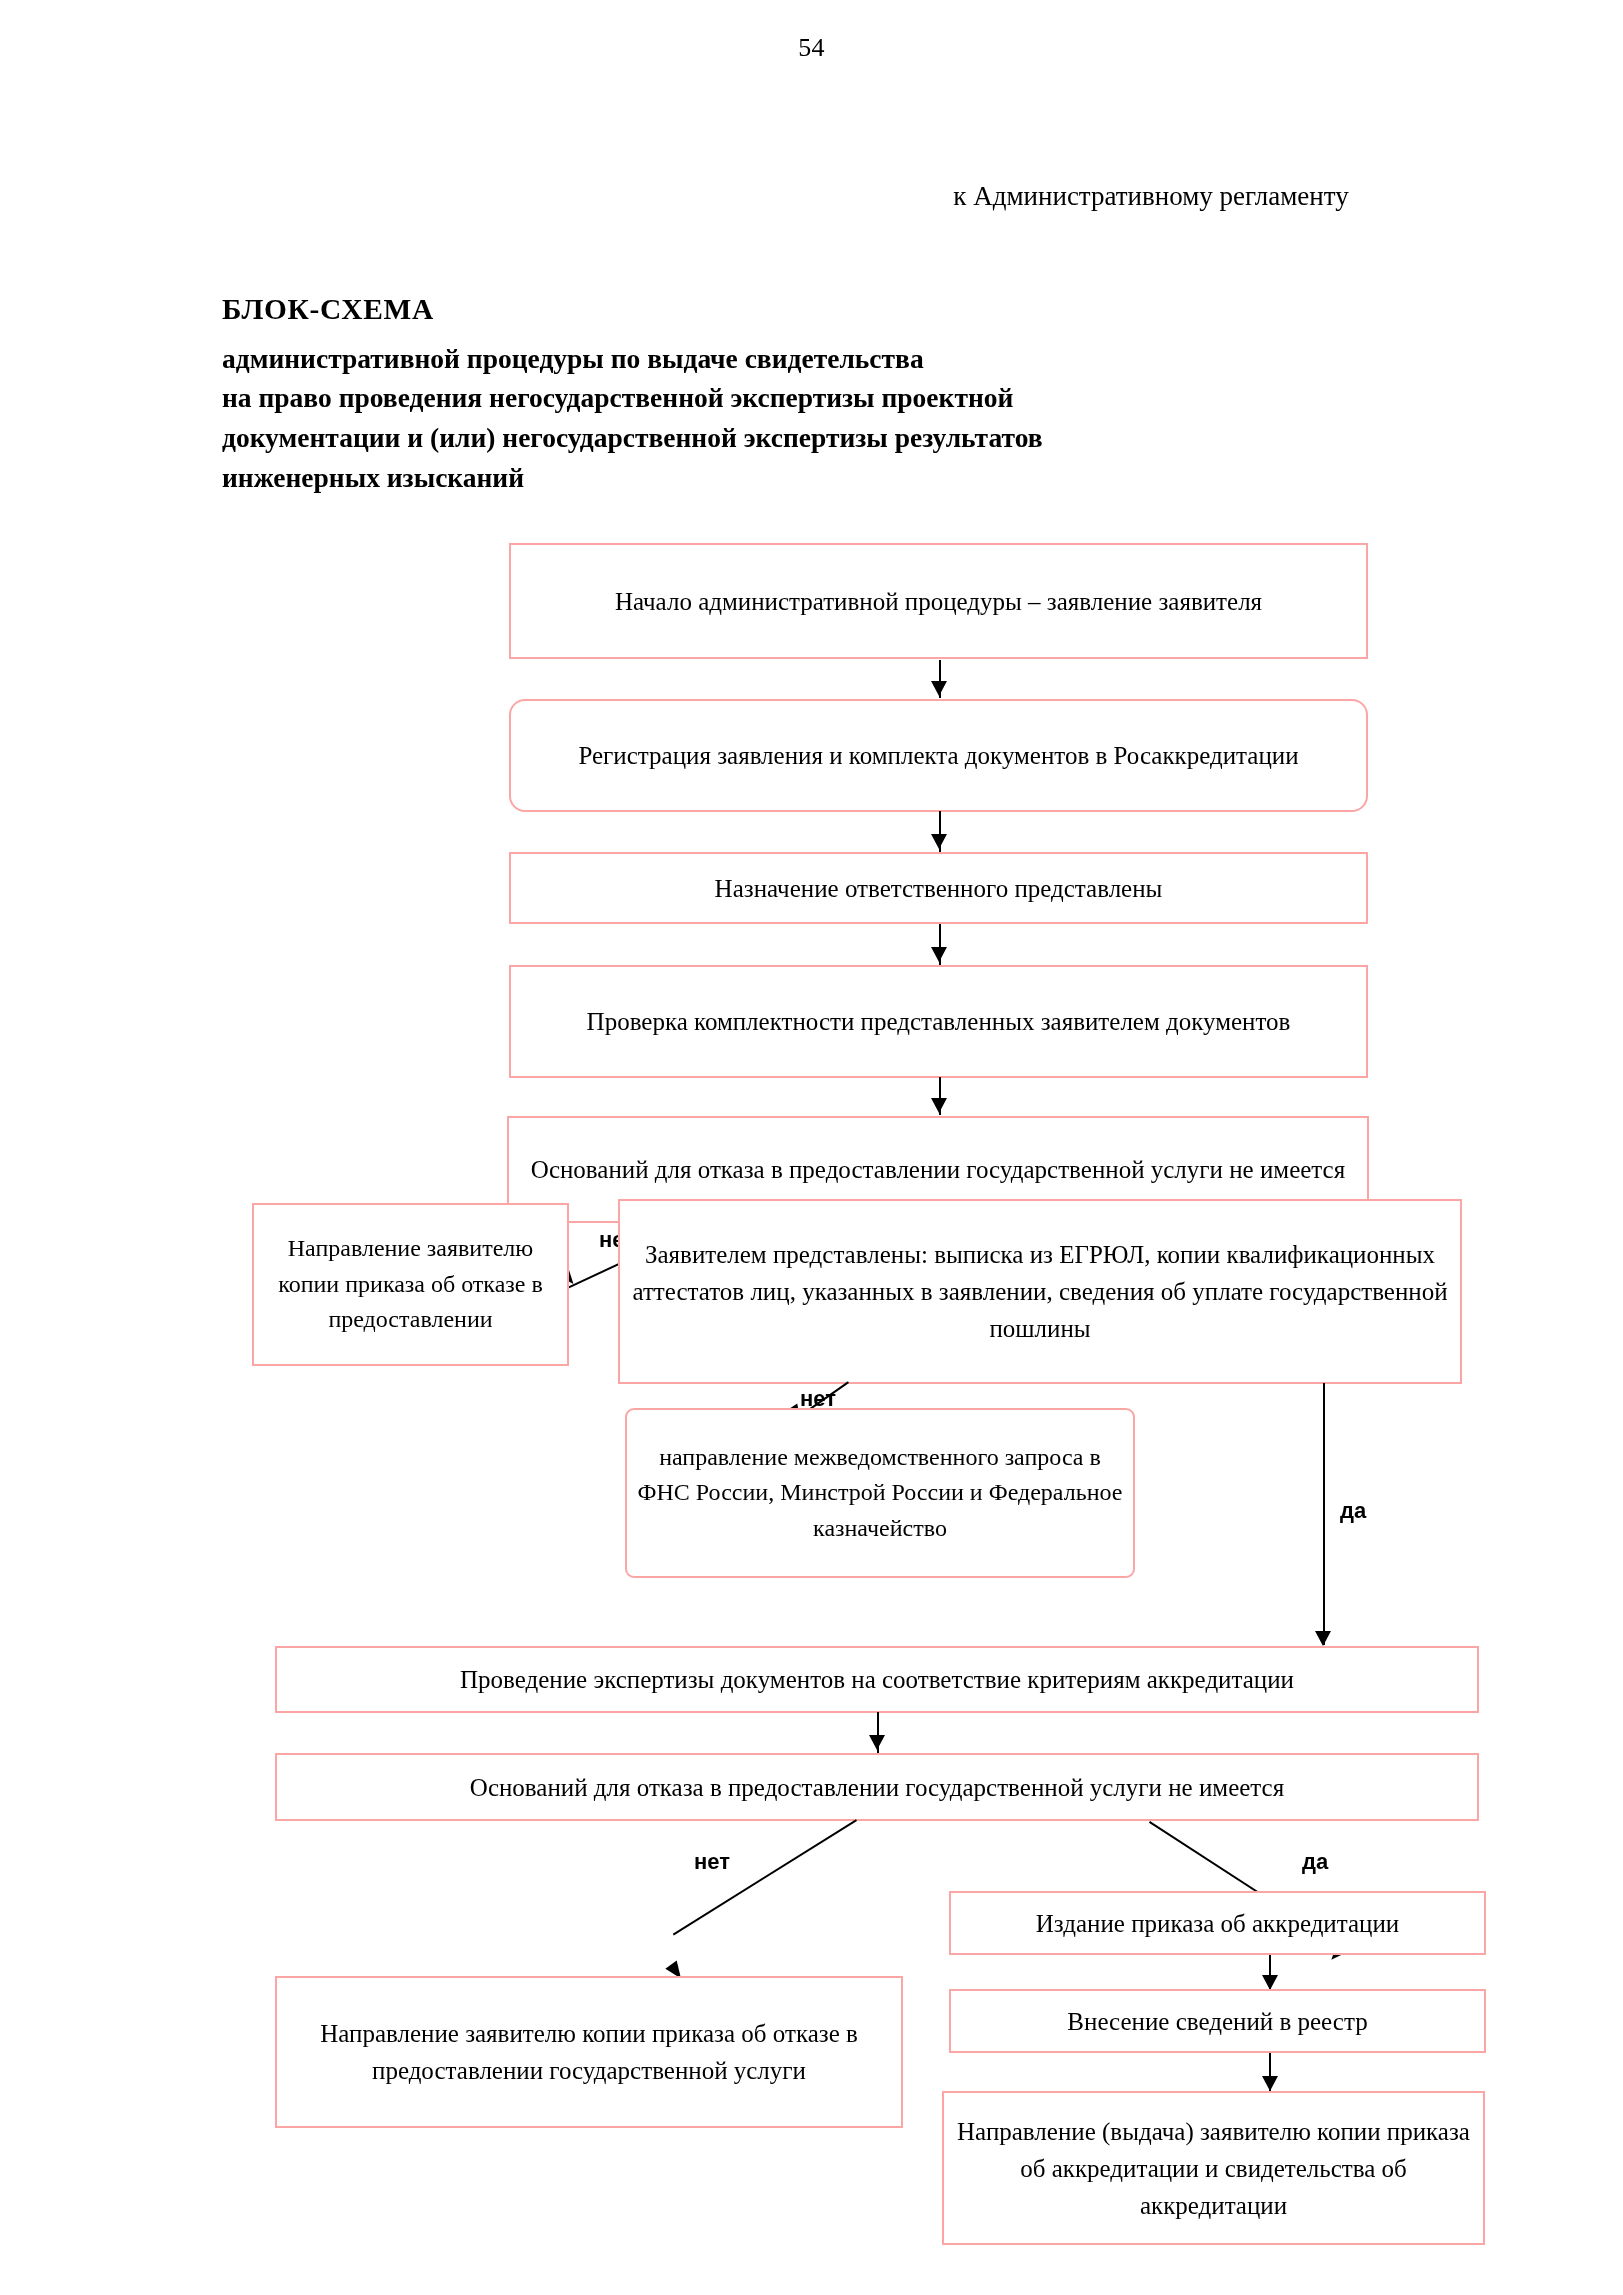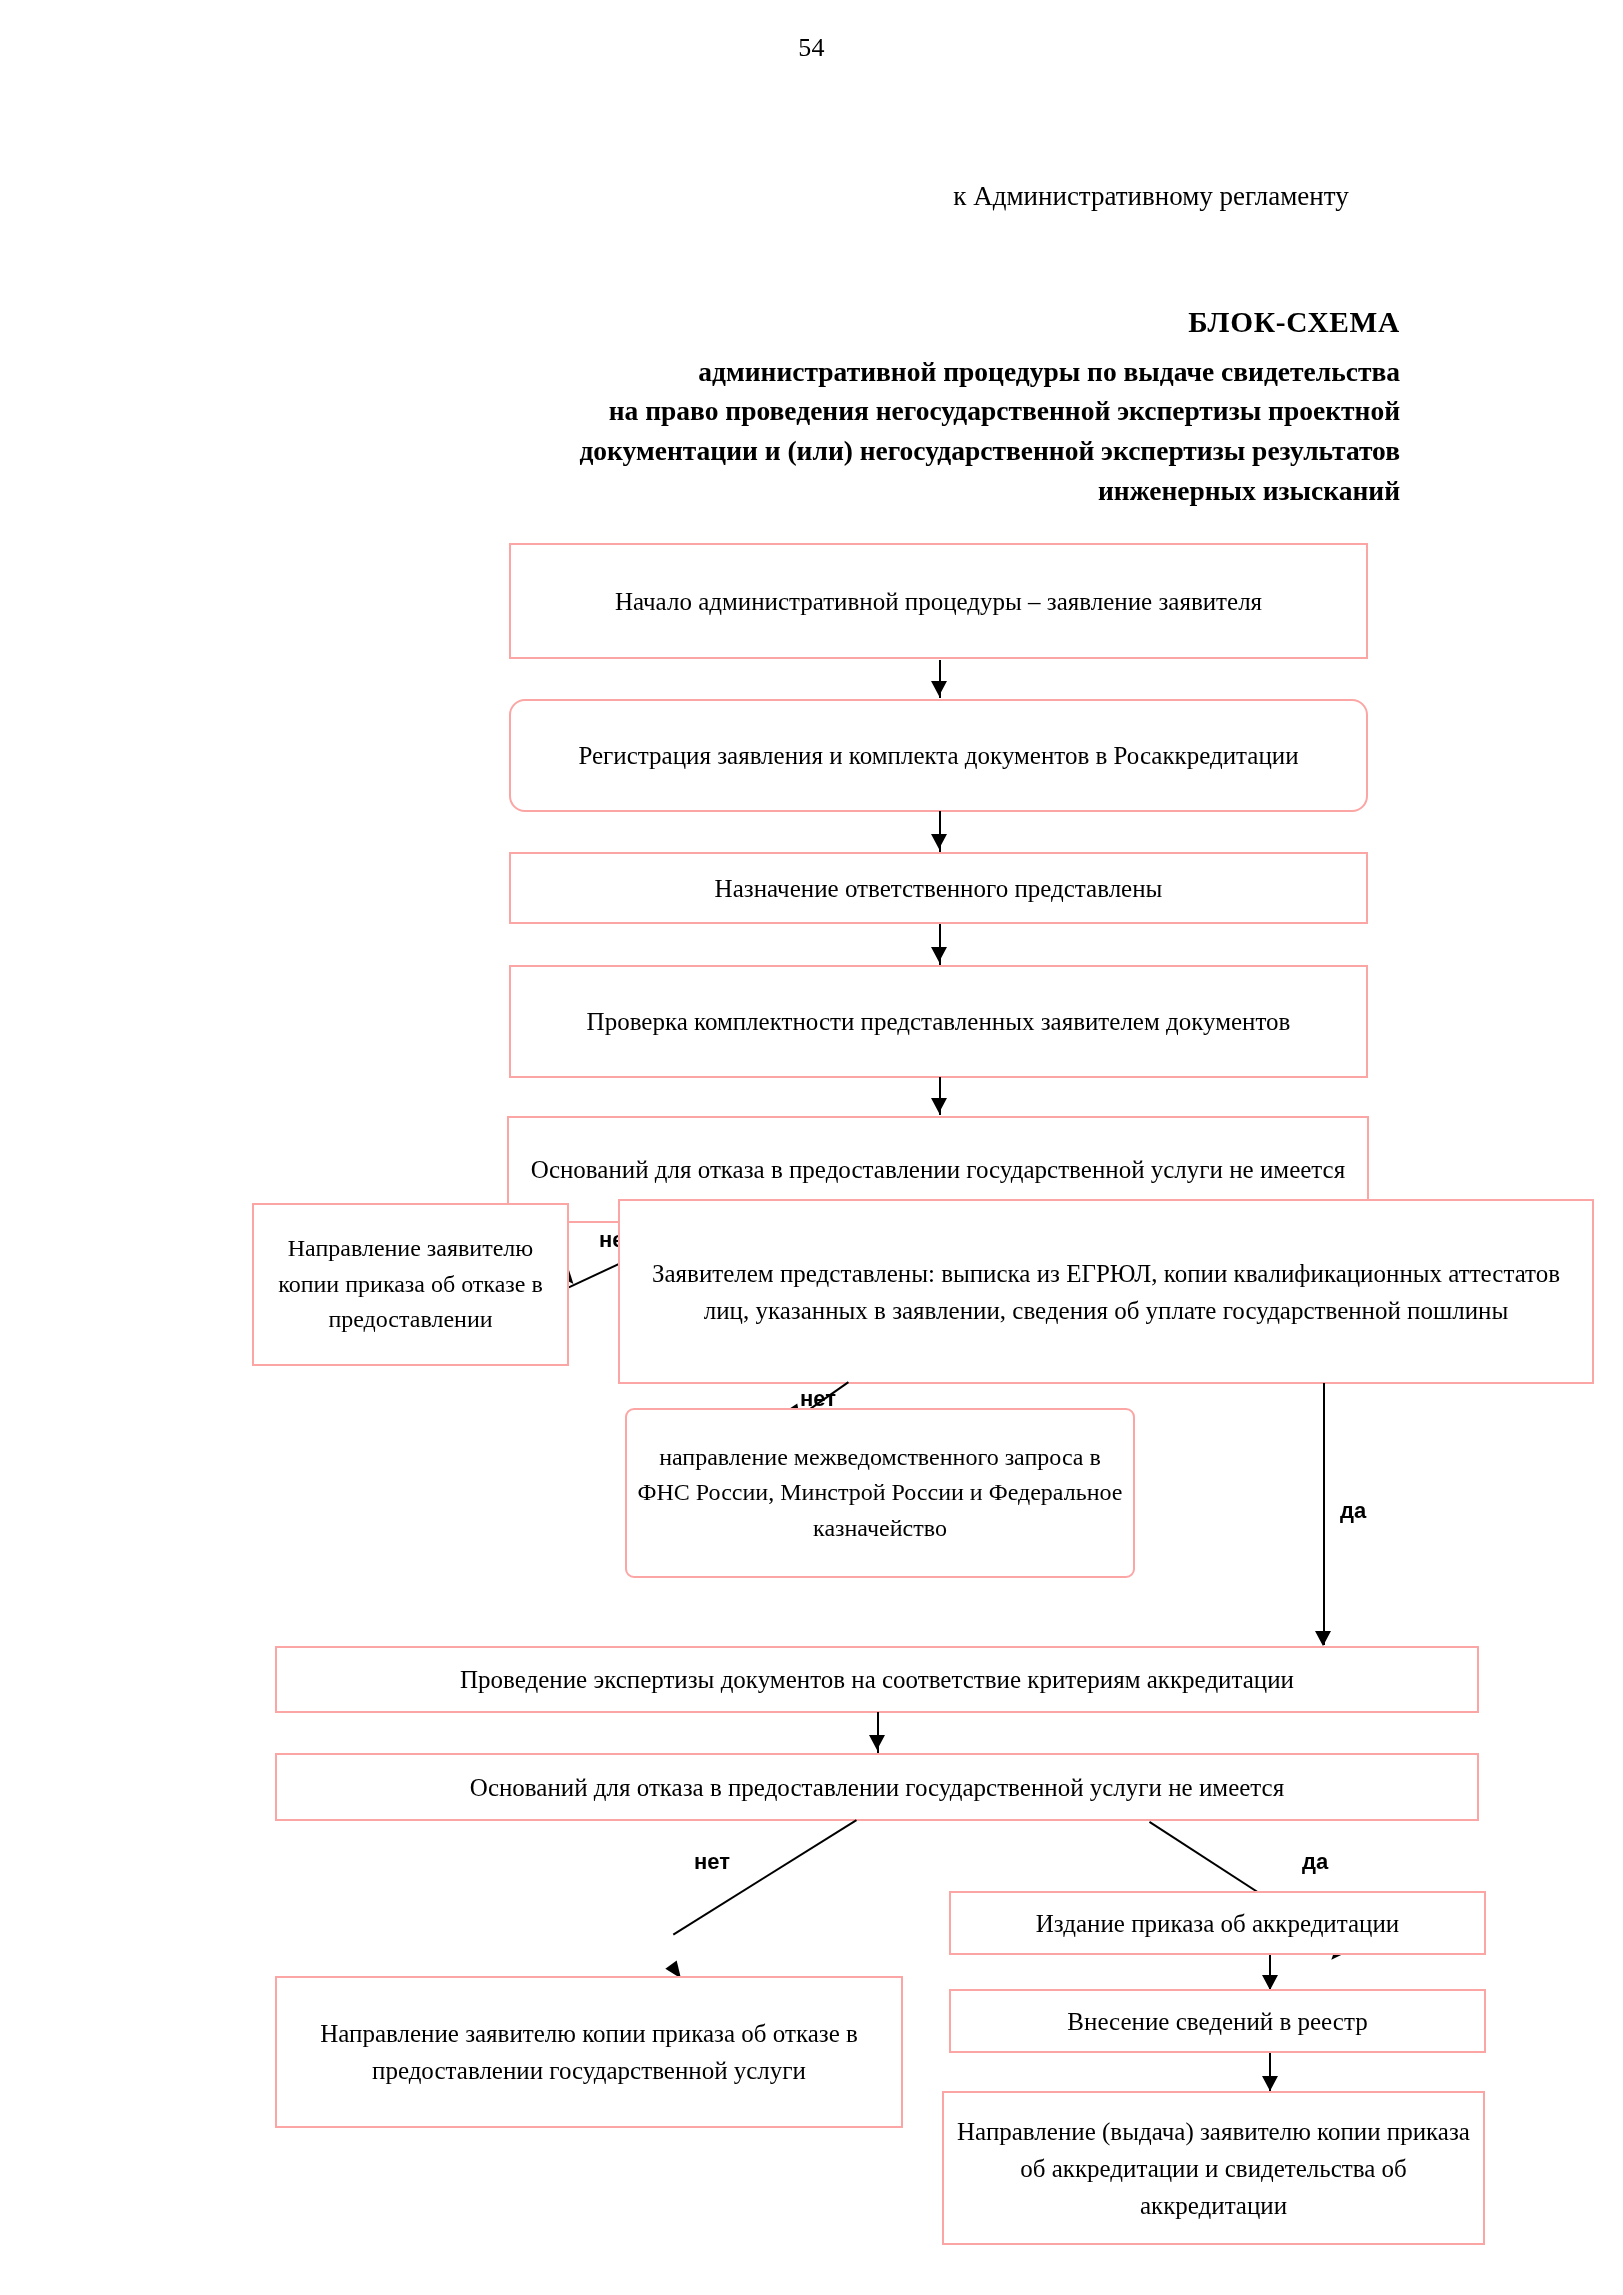--- a/index.html
+++ b/index.html
@@ -33,24 +33,24 @@
     position: absolute;
     top: 177px;
     left: 824px;
     width: 654px;
     text-align: center;
     font-size: 27px;
     line-height: 1.42;
   }
   .title-block {
     position: absolute;
-    top: 301px;
+    top: 288px;
     left: 222px;
     width: 1178px;
-    text-align: right;
+    text-align: left;
     font-weight: bold;
     font-size: 27.5px;
     line-height: 1.45;
   }
   .title-main {
     font-size: 29.4px;
     letter-spacing: 0.7px;
     margin-bottom: 7.9px;
   }
   .title-sub { font-size: 27.5px; }
@@ -147,21 +147,21 @@
   <div class="diag" style="left:707px; top:1224px; width:152px; transform: rotate(155deg);"></div>
   <div class="diag-head" style="left:561px; top:1269px; transform: rotate(-40deg);"></div>
   <div class="branch-label" style="left:599px; top:1227px;">нет</div>
 
   <div class="diag" style="left:1047px; top:1224px; width:169px; transform: rotate(25deg);"></div>
   <div class="diag-head" style="left:1194px; top:1275px; transform: rotate(40deg);"></div>
   <div class="branch-label" style="left:1181px; top:1224px;">да</div>
 
   <div class="fbox small" style="left:252px; top:1203px; width:317px; height:163px;">Направление заявителю копии приказа об отказе в предоставлении</div>
 
-  <div class="fbox" style="left:618px; top:1199px; width:976px; height:185px;">Заявителем представлены: выписка из ЕГРЮЛ, копии квалификационных аттестатов лиц, указанных в заявлении, сведения об уплате государственной пошлины</div>
+  <div class="fbox" style="left:618px; top:1199px; width:844px; height:185px;">Заявителем представлены: выписка из ЕГРЮЛ, копии квалификационных аттестатов лиц, указанных в заявлении, сведения об уплате государственной пошлины</div>
 
   <div class="diag" style="left:849px; top:1383px; width:64px; transform: rotate(145deg);"></div>
   <div class="diag-head" style="left:789px; top:1406px; transform: rotate(-33deg);"></div>
   <div class="branch-label" style="left:800px; top:1386px;">нет</div>
 
   <div class="v-arrow" style="left:1323px; top:1383px; height:262px;"></div>
   <div class="arrowhead" style="left:1315px; top:1631px;"></div>
   <div class="branch-label" style="left:1340px; top:1498px;">да</div>
 
   <div class="fbox small" style="left:625px; top:1408px; width:510px; height:170px;border-radius:9px;">направление межведомственного запроса в ФНС России, Минстрой России и Федеральное казначейство</div>

